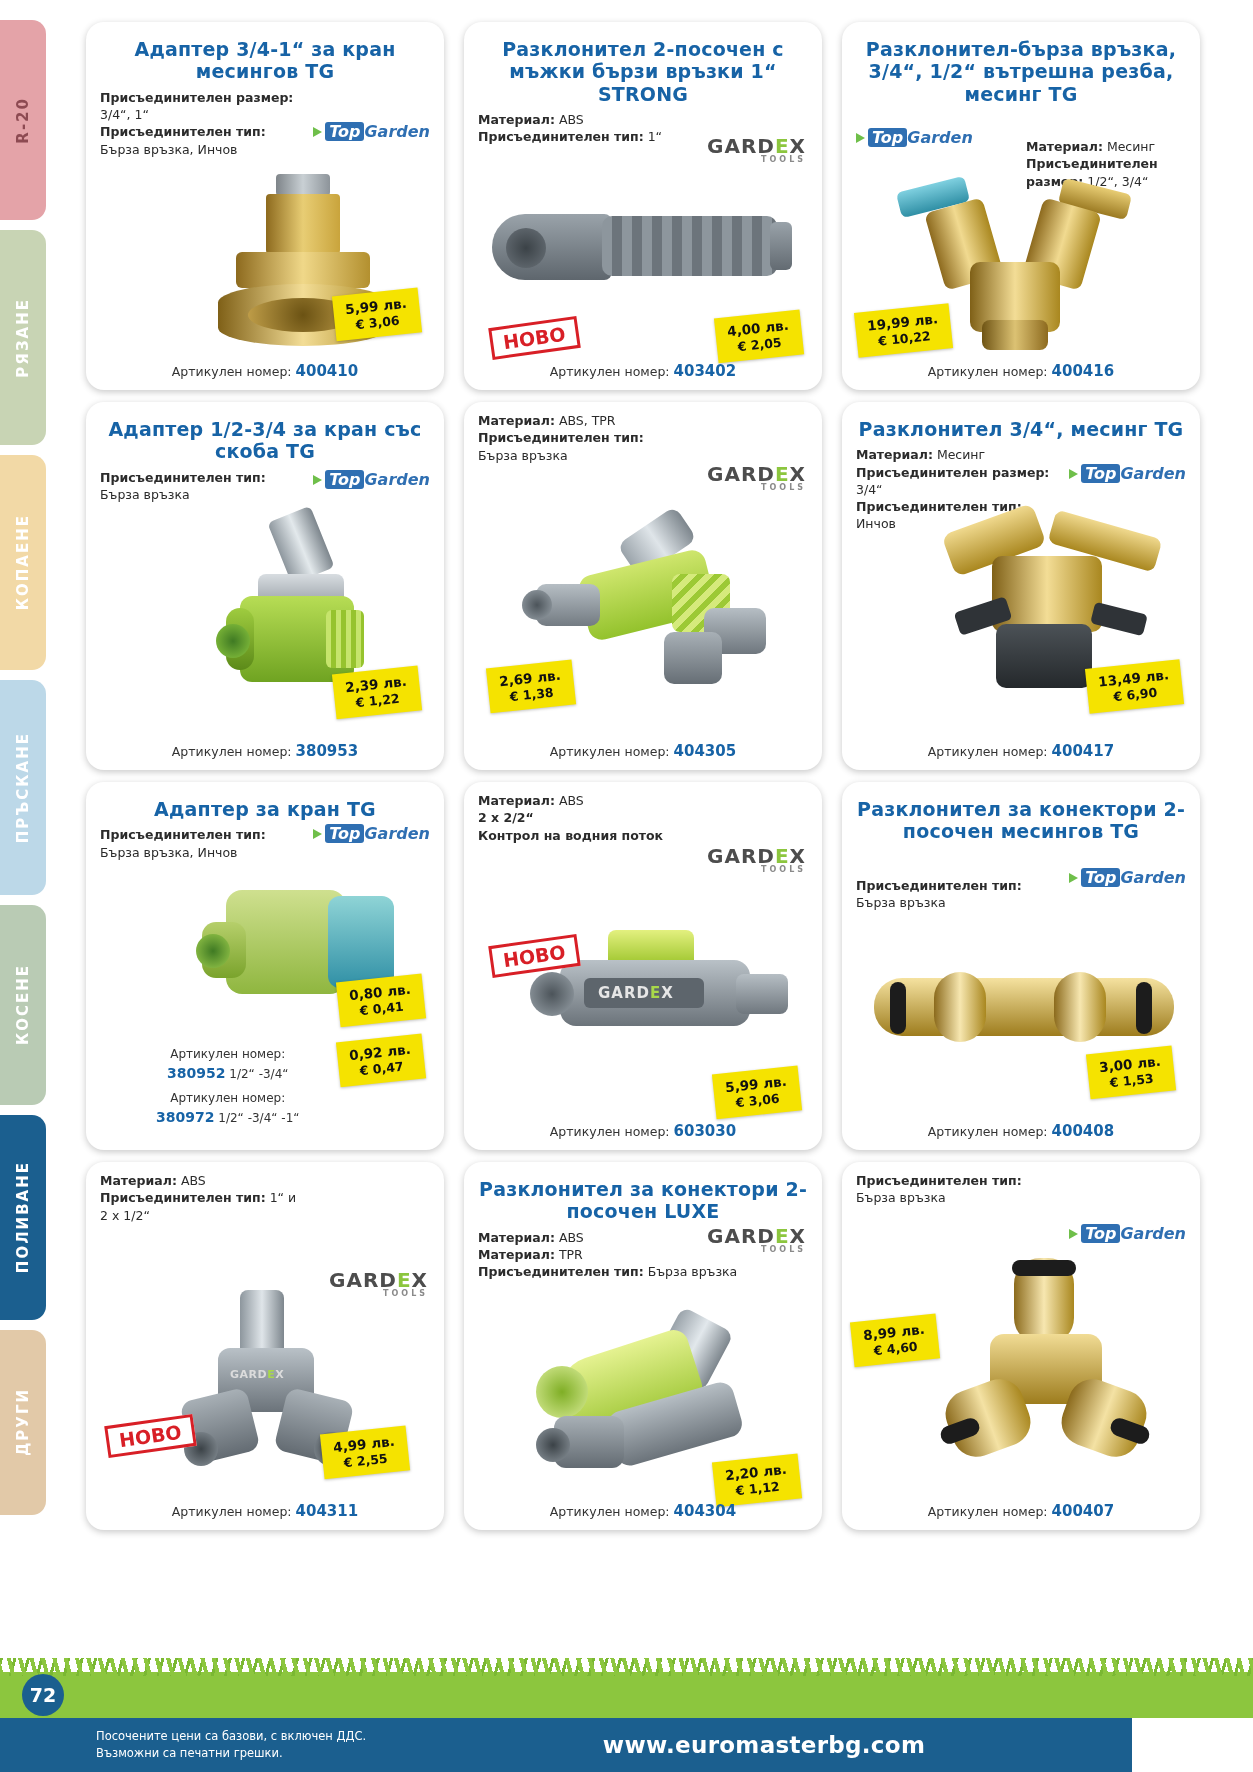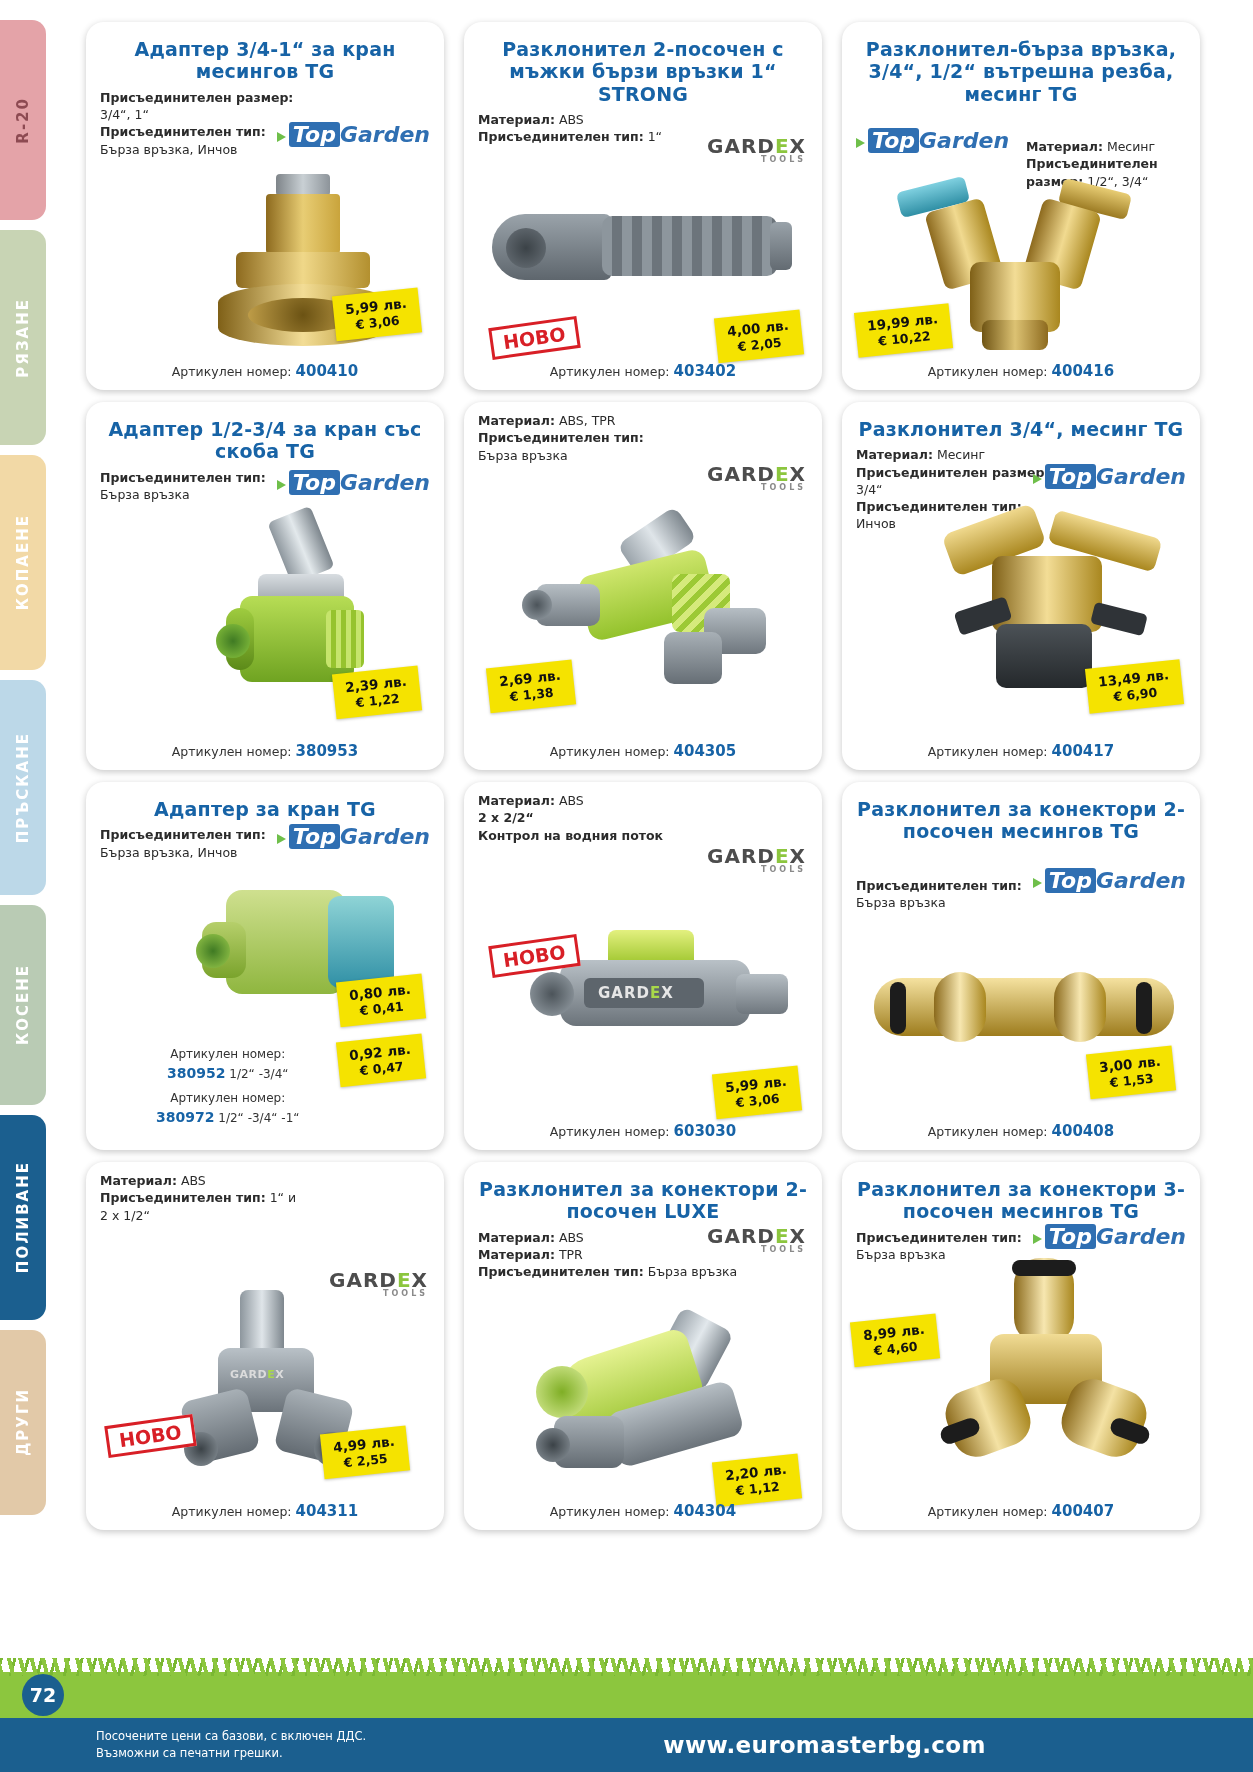--- a/index.html
+++ b/index.html
@@ -72,21 +72,21 @@
     font-size:12.5px;
     line-height:1.38;
     color:#2b2b2b;
     max-width:200px;
   }
   .specs .lbl { font-weight:bold; }
 
   
   .brand { position:absolute; }
   .brand.topgarden {
-    font-size:22px; font-weight:bold; font-style:italic;
+    font-size:16px; font-weight:bold; font-style:italic;
     color:#2f6fb2;
     text-align:center;
   }
   .brand.topgarden .tp {
     background:#2f6fb2; color:#fff; padding:0 4px; border-radius:3px;
     font-style:italic;
   }
   .brand.topgarden .leaf {
     display:inline-block; width:0; height:0;
     border-left:9px solid #6fbf4a; border-top:5px solid transparent;
@@ -150,21 +150,21 @@
     position:absolute; left:0; bottom:54px; width:1253px; height:46px;
     background:#8cc63e;
   }
   .grassbar::after{
     content:""; position:absolute; left:0; top:-14px; width:100%; height:18px;
     background:
       repeating-linear-gradient(75deg,#8cc63e 0 4px,transparent 4px 11px),
       repeating-linear-gradient(105deg,#7ab832 0 3px,transparent 3px 13px);
   }
   .footer {
-    position:absolute; left:0; bottom:0; width:1253px; height:54px;
+    position:absolute; left:0; bottom:0; width:1132px; height:54px;
     background:#1b5f8f; color:#fff;
     display:flex; align-items:center;
   }
   .pageno {
     position:absolute; left:22px; bottom:56px;
     width:42px; height:42px; border-radius:50%;
     background:#1b5f8f; color:#fff; font-weight:bold; font-size:19px;
     display:flex; align-items:center; justify-content:center;
   }
   .footer .fleft  { font-size:11.5px; line-height:1.45; margin-left:96px; width:300px;}
@@ -496,21 +496,20 @@
       <div>2,20 лв.</div>
       <div class="eu">€ 1,12</div>
     </div>
     <div class="artnum">
       <span>Артикулен номер:</span>
       <b>404304</b>
     </div>
   </div>
 
   <div class="card">
-    <h3>Разклонител за конектори 3-посочен месингов TG</h3>
     <div class="specs">
       <span class="lbl">Присъединителен тип:</span><span> Бърза връзка</span>
     </div>
     <div class="brand topgarden" style="right:14px; top:62px;">
       <span class="leaf"></span><span class="tp">Top</span>Garden
     </div>
     <div class="prod" style="left:96px; top:96px; width:240px; height:230px;">
       <div class="bar" style="left:76px; top:0px;  width:60px; height:86px; background:linear-gradient(90deg,#8b6a1c,#f7e7b0,#a9871f); border-radius:26px;"></div>
       <div class="bar" style="left:74px; top:2px;  width:64px; height:16px; background:#1c1c1c; border-radius:8px;"></div>
       <div class="bar" style="left:52px; top:76px; width:112px;height:70px; background:linear-gradient(180deg,#f1dc95,#9d7c1d); border-radius:14px;"></div>

